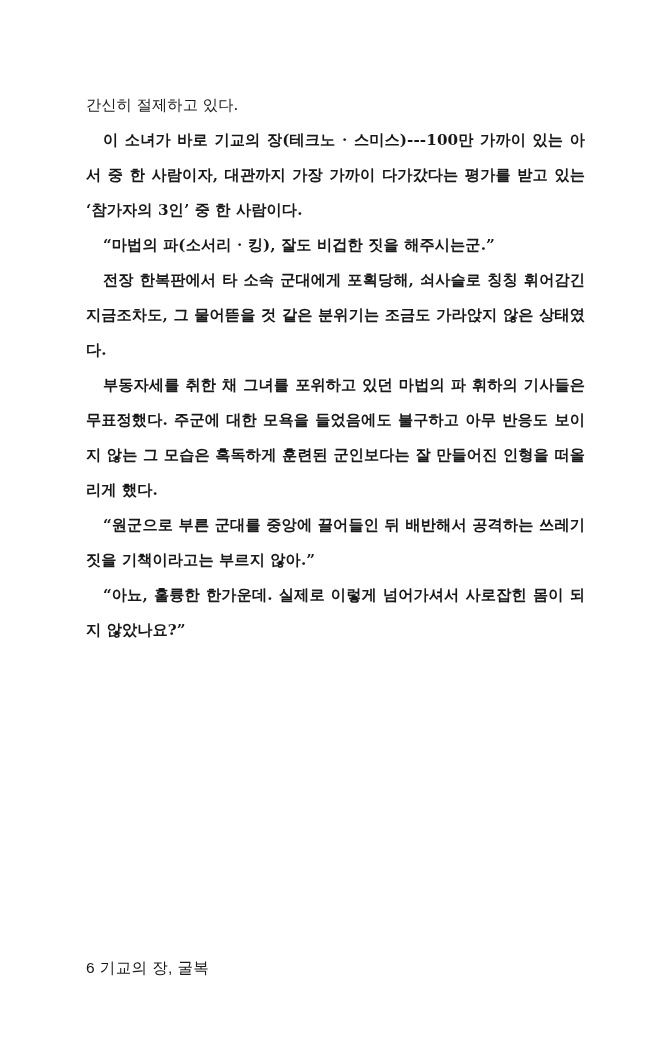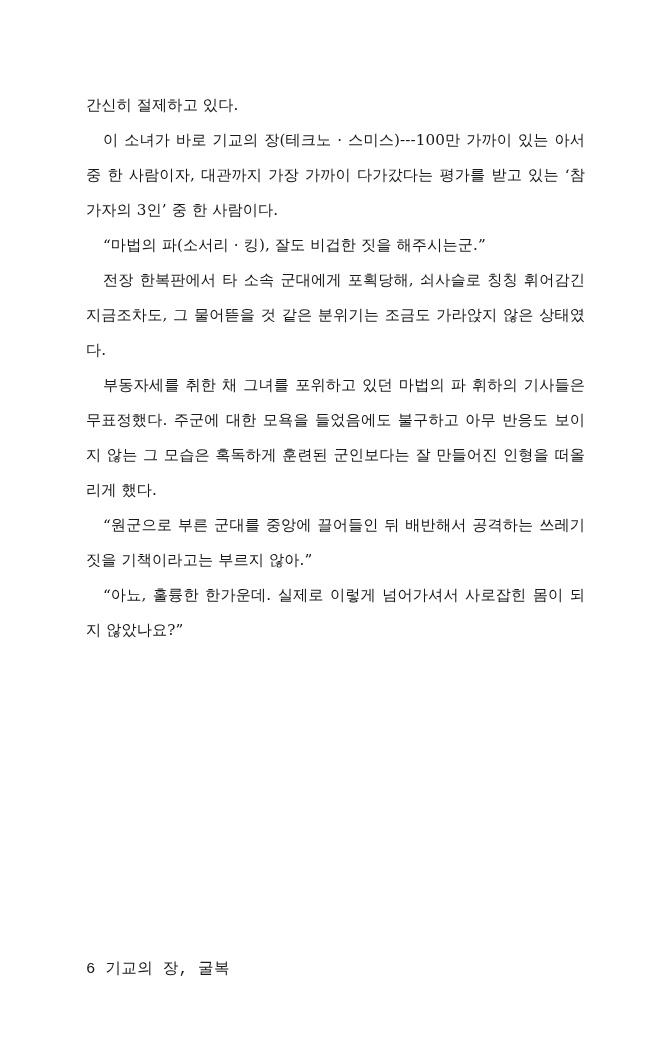--- a/index.html
+++ b/index.html
@@ -27,32 +27,33 @@
     text-align: justify;
     text-justify: inter-character;
     letter-spacing: 0.1px;
     color: #181818;
   }
   .body-text p {
     margin: 0;
   }
   .p-indent {
     text-indent: 17px;
+    font-weight: bold;
   }
   .p-noindent {
     text-indent: 0;
   }
   .footer {
     position: absolute;
     left: 86px;
     bottom: 47px;
     font-size: 15.5px;
     letter-spacing: 0.4px;
     color: #181818;
-    font-family: Liberation Mono, monospace;
+    font-family: Liberation Sans, sans-serif;
   }
 </style>
 </head>
 <body>
 
 <div class="page">
   <div class="body-text">
     <p class="p-noindent">간신히 절제하고 있다.</p>
     <p class="p-indent">이 소녀가 바로 기교의 장(테크노 · 스미스)---100만 가까이 있는 아서 중 한 사람이자, 대관까지 가장 가까이 다가갔다는 평가를 받고 있는 ‘참가자의 3인’ 중 한 사람이다.</p>
     <p class="p-indent">“마법의 파(소서리 · 킹), 잘도 비겁한 짓을 해주시는군.”</p>

